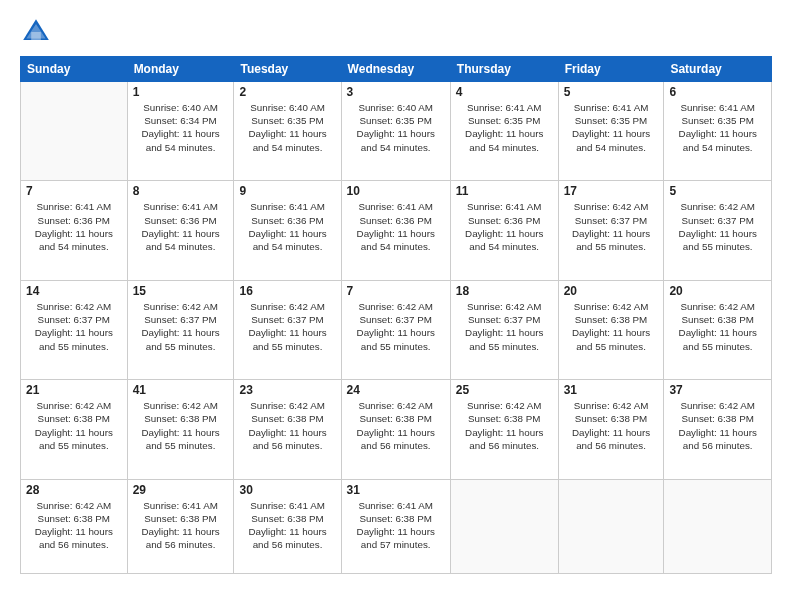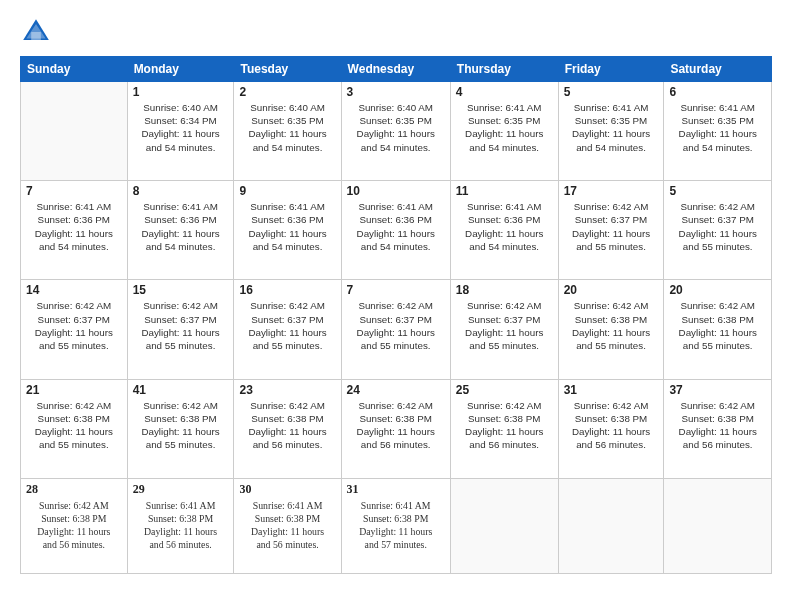--- a/index.html
+++ b/index.html
@@ -94,21 +94,20 @@
       font-size: 9.8px;
       color: #333;
       line-height: 1.35;
       text-align: center;
     }
     .empty-cell {
       background: #f9f9f9;
     }
     .calendar tr:last-child td {
       height: 70px;
-      font-family: Liberation Serif, serif;
     }
   </style>
 </head>
 <body>
 
 <div class="page">
   <div class="header">
     <div class="logo">
       <svg class="logo-icon" viewBox="0 0 40 40">
         <polygon points="20,4 36,30 4,30" fill="#1565c0"></polygon>

